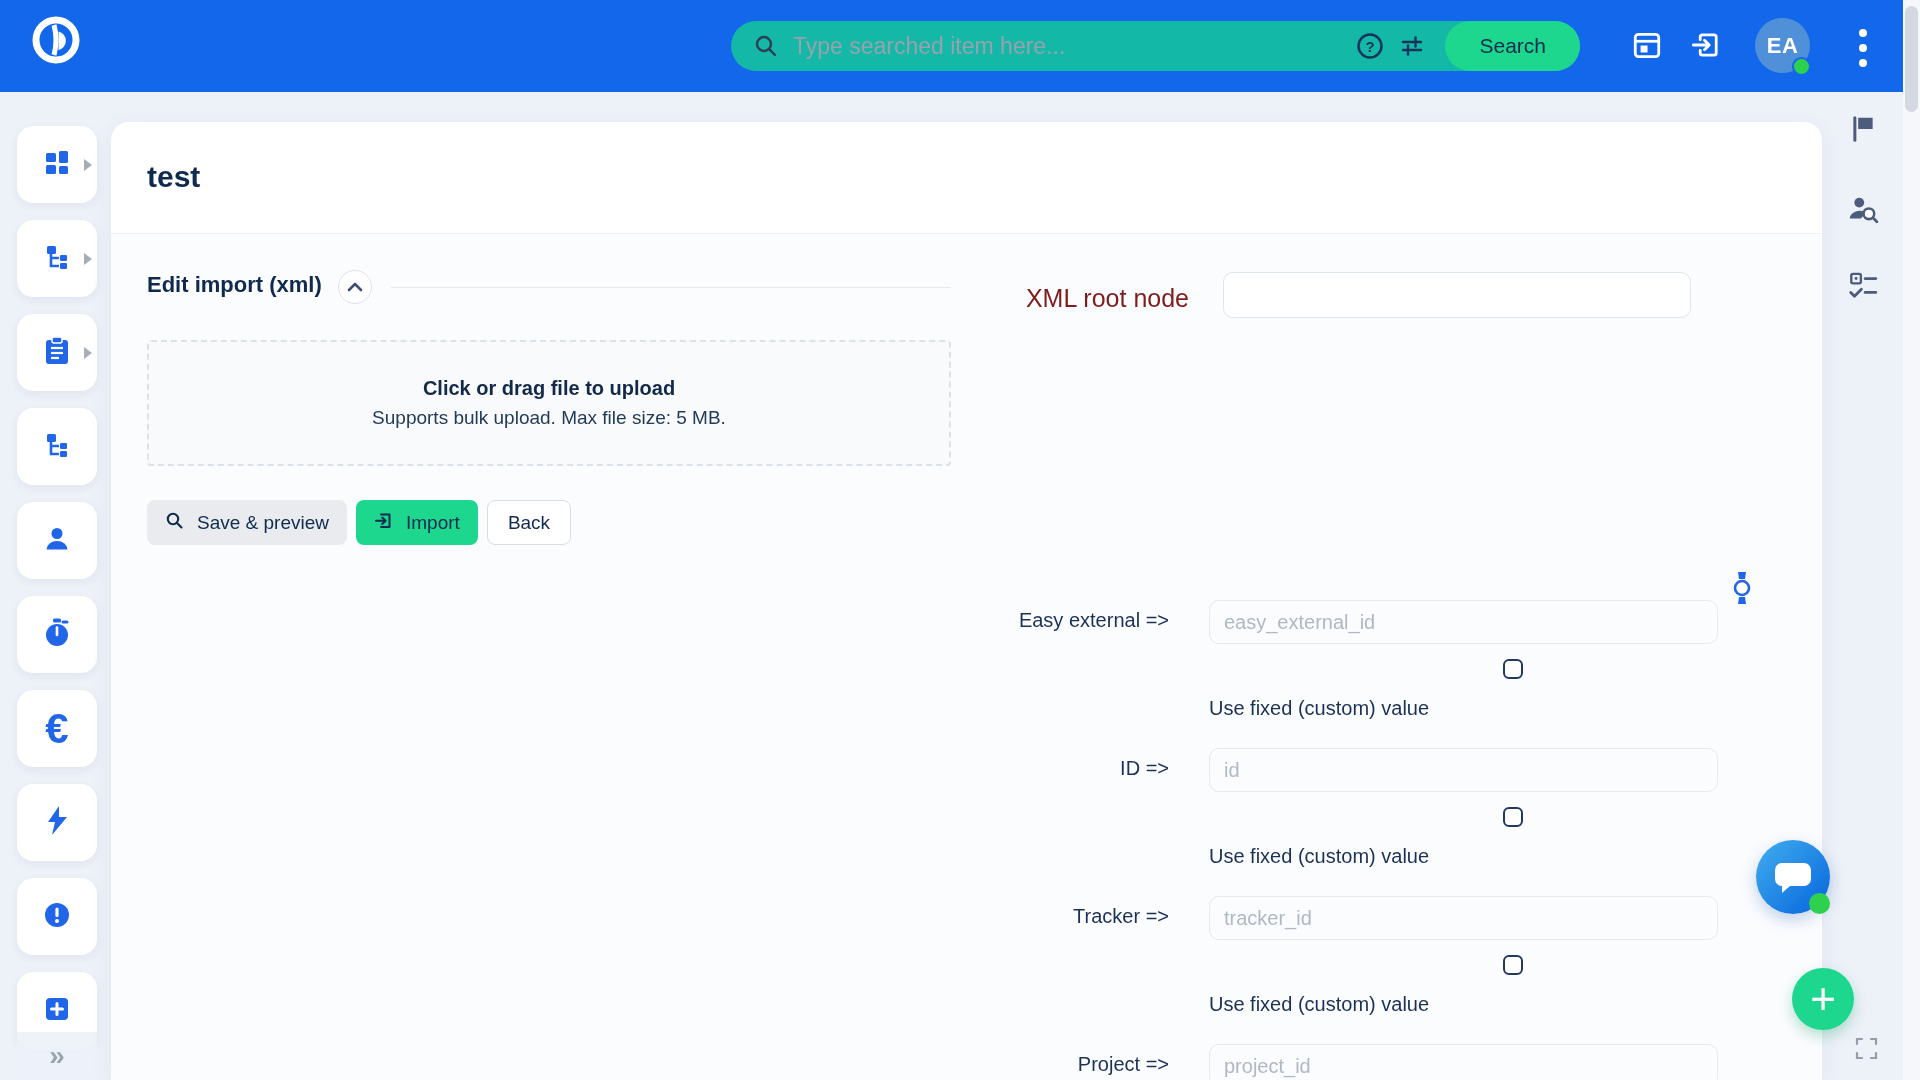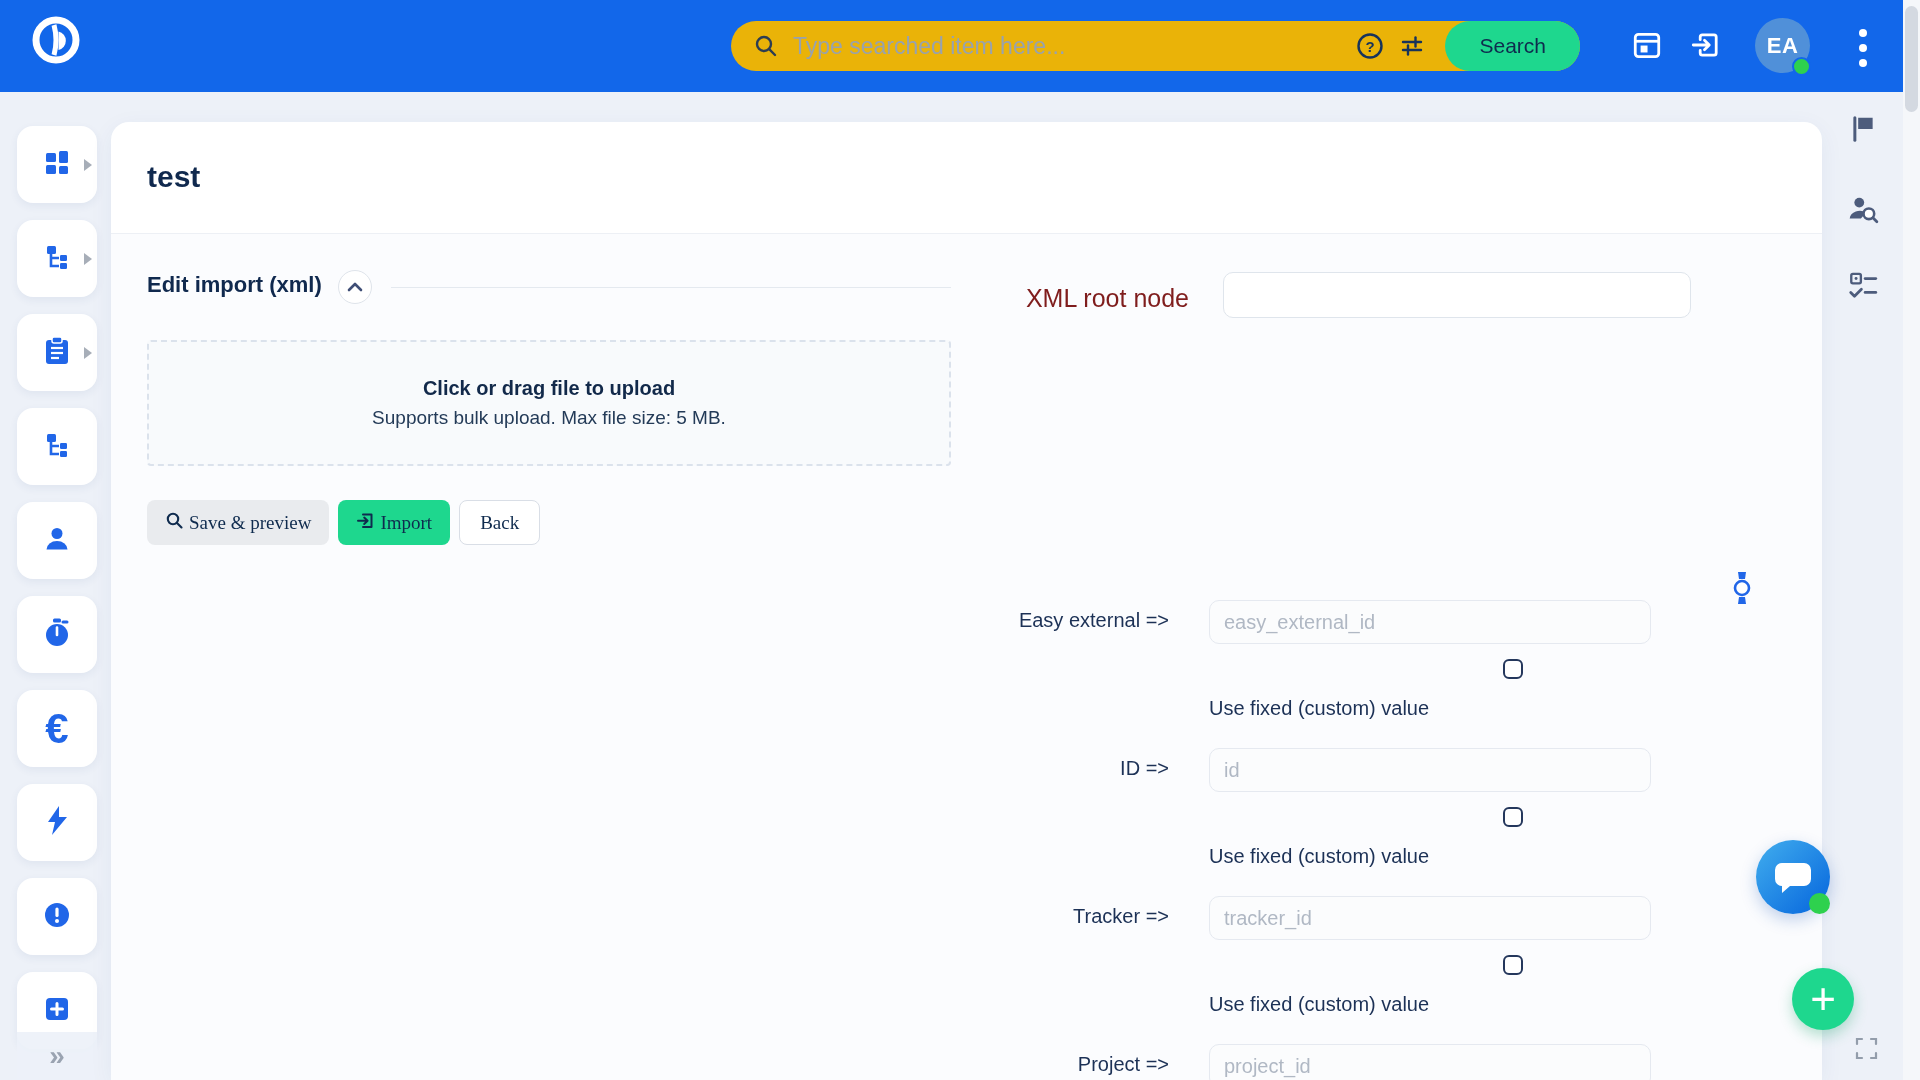--- a/index.html
+++ b/index.html
@@ -7,21 +7,21 @@
   body {
     position: relative;
     background: #edf1f8;
     font-family: "Liberation Sans", sans-serif;
     overflow: hidden;
     color: #13294b;
   }
   
   .header { position:absolute; left:0; top:0; width:1903px; height:92px; background:#1267ea; }
   .logo-btn { position:absolute; left:26px; top:11px; width:60px; height:60px; background:none; border:none; cursor:pointer; }
-  .search-pill { position:absolute; left:731px; top:21px; width:849px; height:50px; background:#eab308; border-radius:25px; display:flex; align-items:center; padding-left:22px; }
+  .search-pill { position:absolute; left:731px; top:21px; width:849px; height:50px; background:#14b8a6; border-radius:25px; display:flex; align-items:center; padding-left:22px; }
   .search-pill input { flex:1; border:none; outline:none; font-family:inherit; font-size:23px; color:#2b3a4f; margin-left:14px; background:transparent; }
   .search-pill input::placeholder { color:#98a2ae; }
   .pill-icon { display:flex; align-items:center; justify-content:center; width:42px; height:50px; background:none; border:none; cursor:pointer; }
   .search-btn { height:50px; padding:0 34px; margin-left:12px; border:none; border-radius:25px; background:#1ed78e; color:#0f2b4e; font-family:inherit; font-size:21px; font-weight:400; cursor:pointer; }
   .hdr-icon-btn { position:absolute; top:29px; width:34px; height:34px; background:none; border:none; cursor:pointer; }
   .avatar { position:absolute; left:1755px; top:18px; width:55px; height:55px; border-radius:50%; background:#5090d9; color:#fff; font-size:22px; font-weight:700; display:flex; align-items:center; justify-content:center; cursor:pointer; letter-spacing:.5px; }
   .avatar-dot { position:absolute; left:37px; top:39px; width:19px; height:19px; border-radius:50%; background:#2ed14e; border:2px solid #1267ea; }
   .kebab { position:absolute; left:1855px; top:26px; width:16px; height:44px; background:none; border:none; cursor:pointer; display:flex; flex-direction:column; align-items:center; justify-content:center; gap:7px; }
   .kebab i { width:8px; height:8px; border-radius:50%; background:#fff; }
   
@@ -36,30 +36,30 @@
   .card { position:absolute; left:111px; top:122px; width:1711px; height:958px; background:#fff; border-radius:18px 18px 0 0; box-shadow:0 6px 24px rgba(40,70,130,.06); overflow:hidden; }
   .page-title { position:absolute; left:36px; top:38px; font-size:30px; font-weight:800; color:#10294e; }
   .section-bg { position:absolute; left:0; top:111px; right:0; bottom:0; background:#fbfcfe; border-top:1px solid #edf0f5; }
   .section-title { position:absolute; left:36px; top:150px; font-size:22px; font-weight:700; color:#10294e; }
   .chevron-circle { position:absolute; left:227px; top:148px; width:34px; height:34px; border-radius:50%; border:1px solid #dfe4eb; background:#fff; cursor:pointer; display:flex; align-items:center; justify-content:center; }
   .section-divider { position:absolute; left:280px; top:165px; width:560px; height:1px; background:#e4e9ef; }
   .dropzone { position:absolute; left:36px; top:218px; width:804px; height:126px; border:2px dashed #dbe2ec; border-radius:4px; background:#f8fafc; display:flex; flex-direction:column; align-items:center; justify-content:center; gap:7px; cursor:pointer; }
   .dz-title { font-size:20px; font-weight:700; color:#12294a; }
   .dz-sub { font-size:19px; color:#243b58; }
   .btn-row { position:absolute; left:36px; top:378px; display:flex; gap:9px; }
-  .btn { height:45px; border-radius:8px; border:none; font-family:Liberation Serif, serif; font-size:19px; color:#0f2b4e; display:flex; align-items:center; gap:5px; padding:0 18px; cursor:pointer; }
+  .btn { height:45px; border-radius:8px; border:none; font-family:Liberation Sans, sans-serif; font-size:19px; color:#0f2b4e; display:flex; align-items:center; gap:13px; padding:0 18px; cursor:pointer; }
   .btn-gray { background:#e9ebee; }
   .btn-green { background:#1ed78e; }
   .btn-white { background:#fff; border:1px solid #d9dee6; padding:0 20px; }
   .xml-label { position:absolute; left:820px; top:162px; width:258px; text-align:right; font-size:25px; color:#7f1d1d; }
   .xml-input { position:absolute; left:1112px; top:150px; width:468px; height:46px; border:1px solid #dfe5ec; border-radius:10px; background:#fff; font-family:inherit; font-size:20px; padding:0 14px; color:#2b3a4f; outline:none; }
   
   .map-row { position:absolute; left:0; width:100%; height:150px; }
   .map-label { position:absolute; left:680px; top:9px; width:378px; text-align:right; font-size:20px; color:#1c3156; }
-  .map-input { position:absolute; left:1098px; top:0; width:442px; height:44px; border:1px solid #e5e9f0; border-radius:10px; background:#fbfcfd; font-family:inherit; font-size:20px; padding:0 14px; color:#0f766e; outline:none; }
+  .map-input { position:absolute; left:1098px; top:0; width:509px; height:44px; border:1px solid #e5e9f0; border-radius:10px; background:#fbfcfd; font-family:inherit; font-size:20px; padding:0 14px; color:#0f766e; outline:none; }
   .map-input::placeholder, .xml-input::placeholder { color:#b0b8c4; }
   .map-check { position:absolute; left:1392px; top:59px; width:20px; height:20px; appearance:none; -webkit-appearance:none; border:2px solid #24375c; border-radius:6px; background:#fff; cursor:pointer; }
   .fixed-label { position:absolute; left:1098px; top:97px; font-size:20px; color:#1c3156; }
   .watch-btn { position:absolute; left:1620px; top:450px; width:22px; height:34px; background:none; border:none; cursor:pointer; }
   
   .rail-btn { position:absolute; left:1845px; width:36px; height:36px; background:none; border:none; cursor:pointer; display:flex; align-items:center; justify-content:center; }
   
   .chat-widget { position:absolute; left:1756px; top:840px; width:74px; height:74px; border-radius:50%; background:linear-gradient(135deg,#41aeee 0%,#1173e0 80%); border:none; cursor:pointer; box-shadow:0 6px 16px rgba(20,80,180,.25); }
   .chat-widget svg { position:absolute; left:17px; top:19px; }
   .chat-dot { position:absolute; left:53px; top:53px; width:21px; height:21px; border-radius:50%; background:#2ed14e; }

